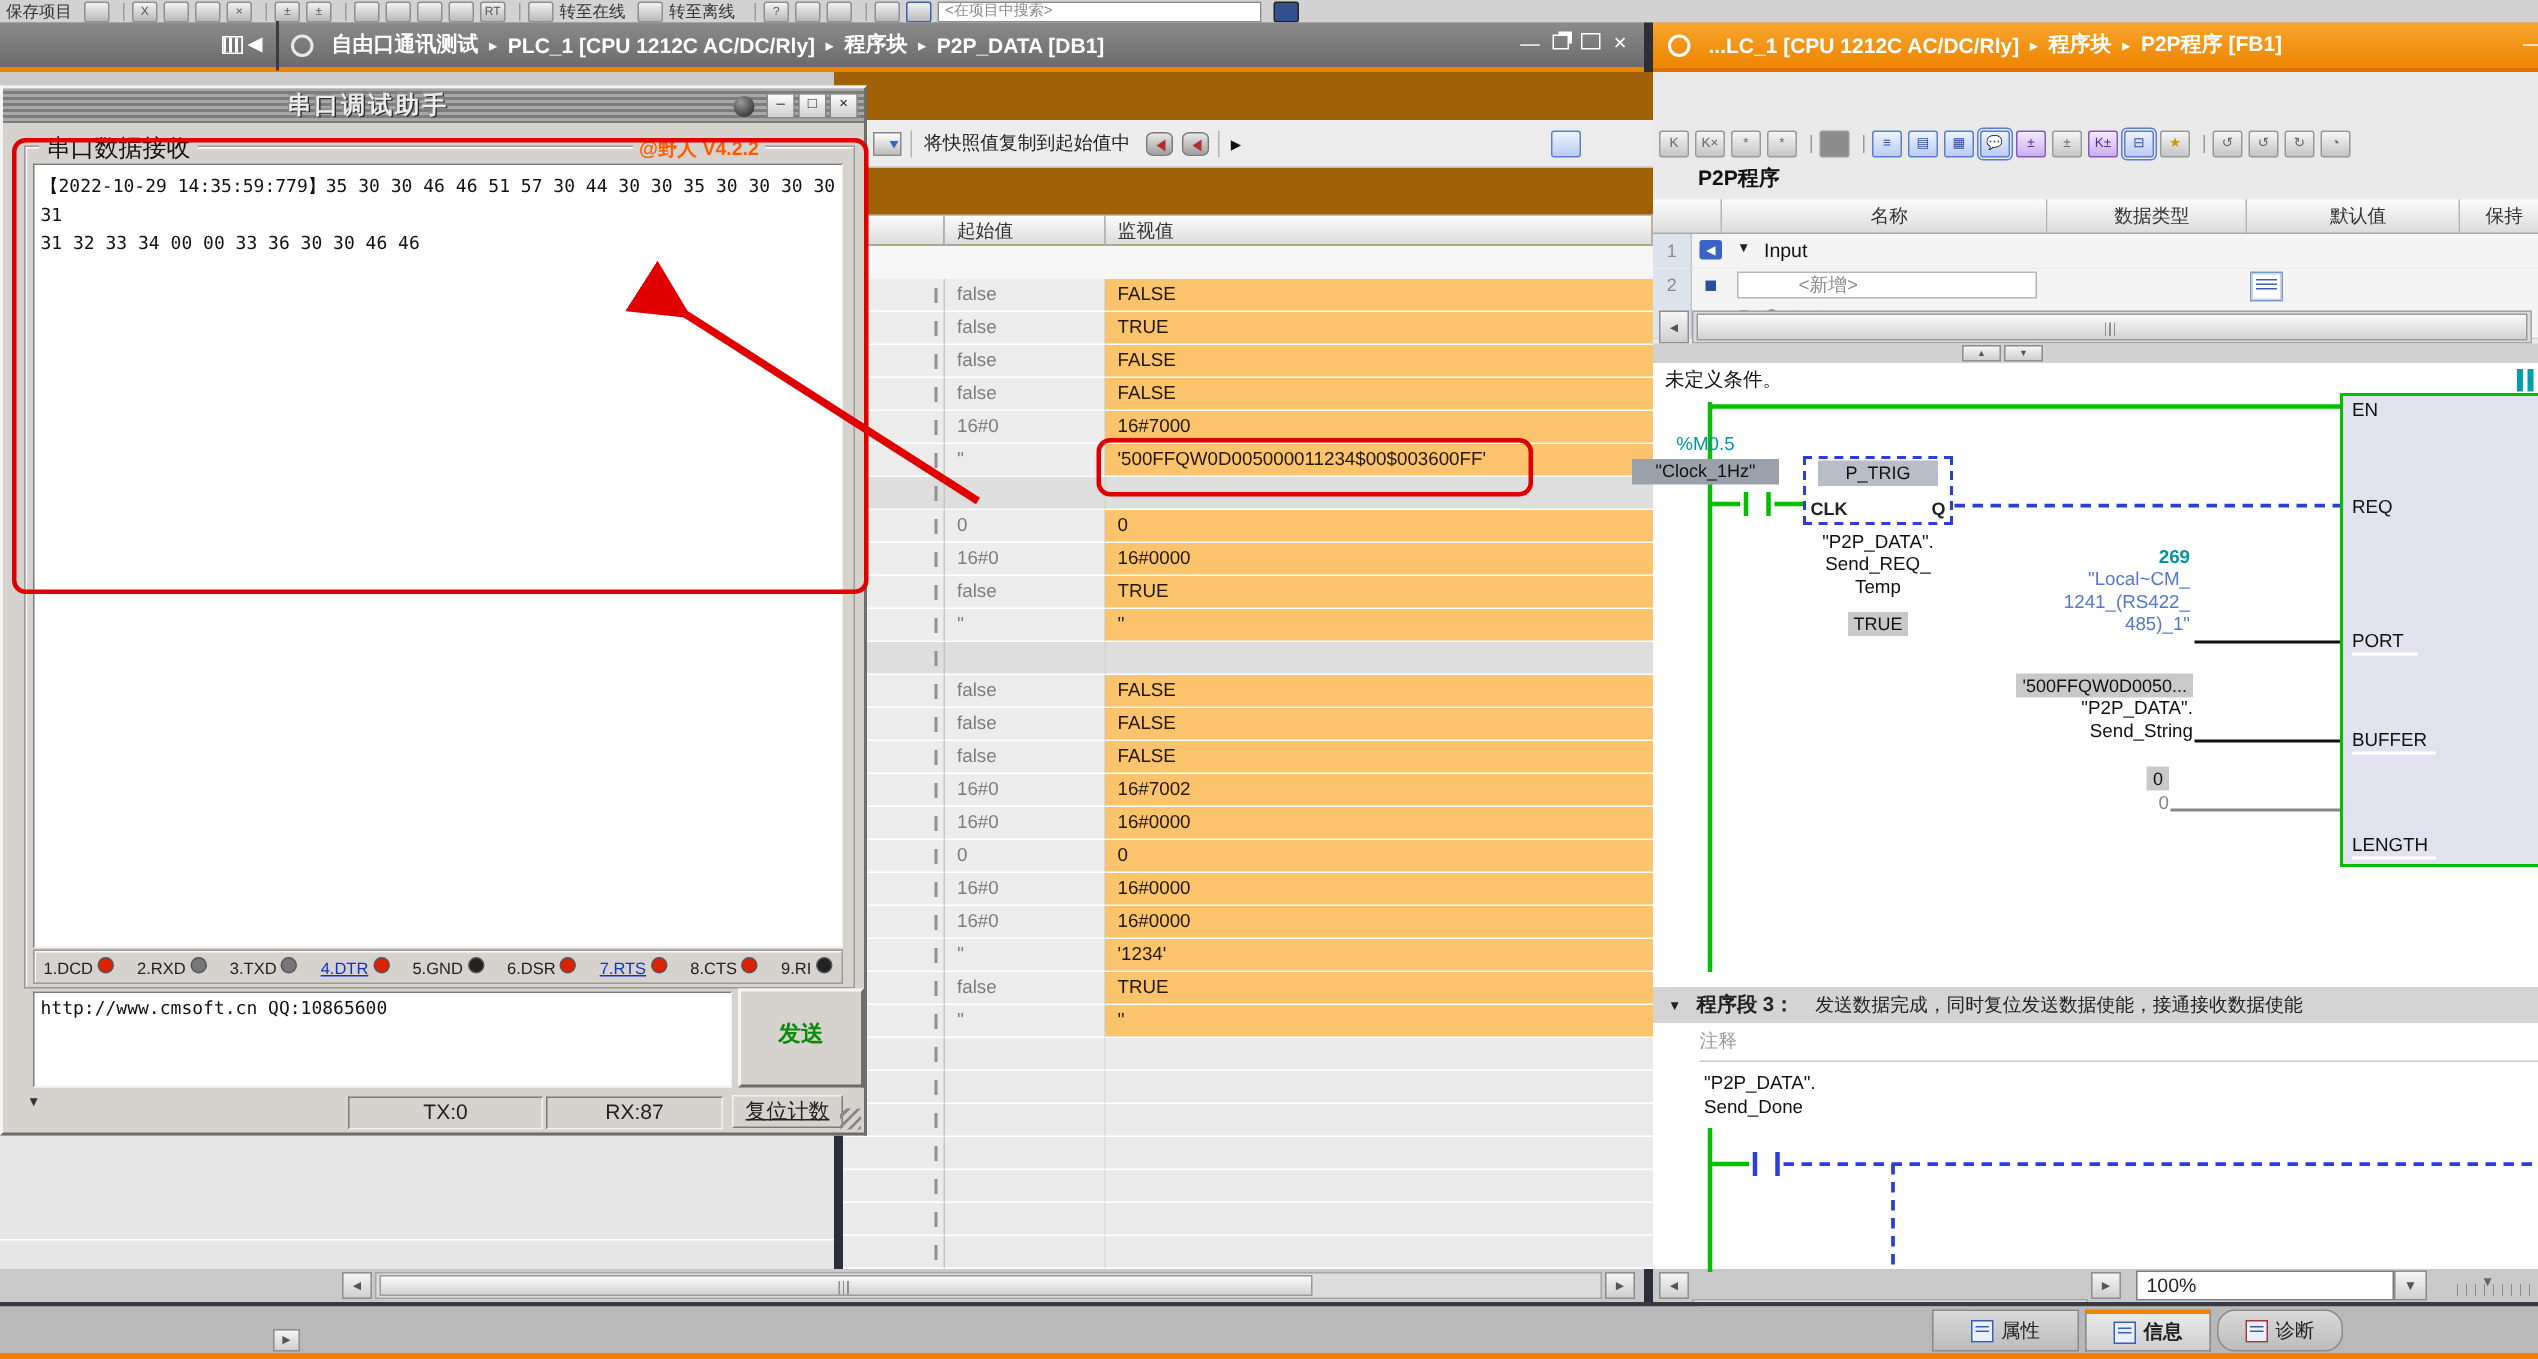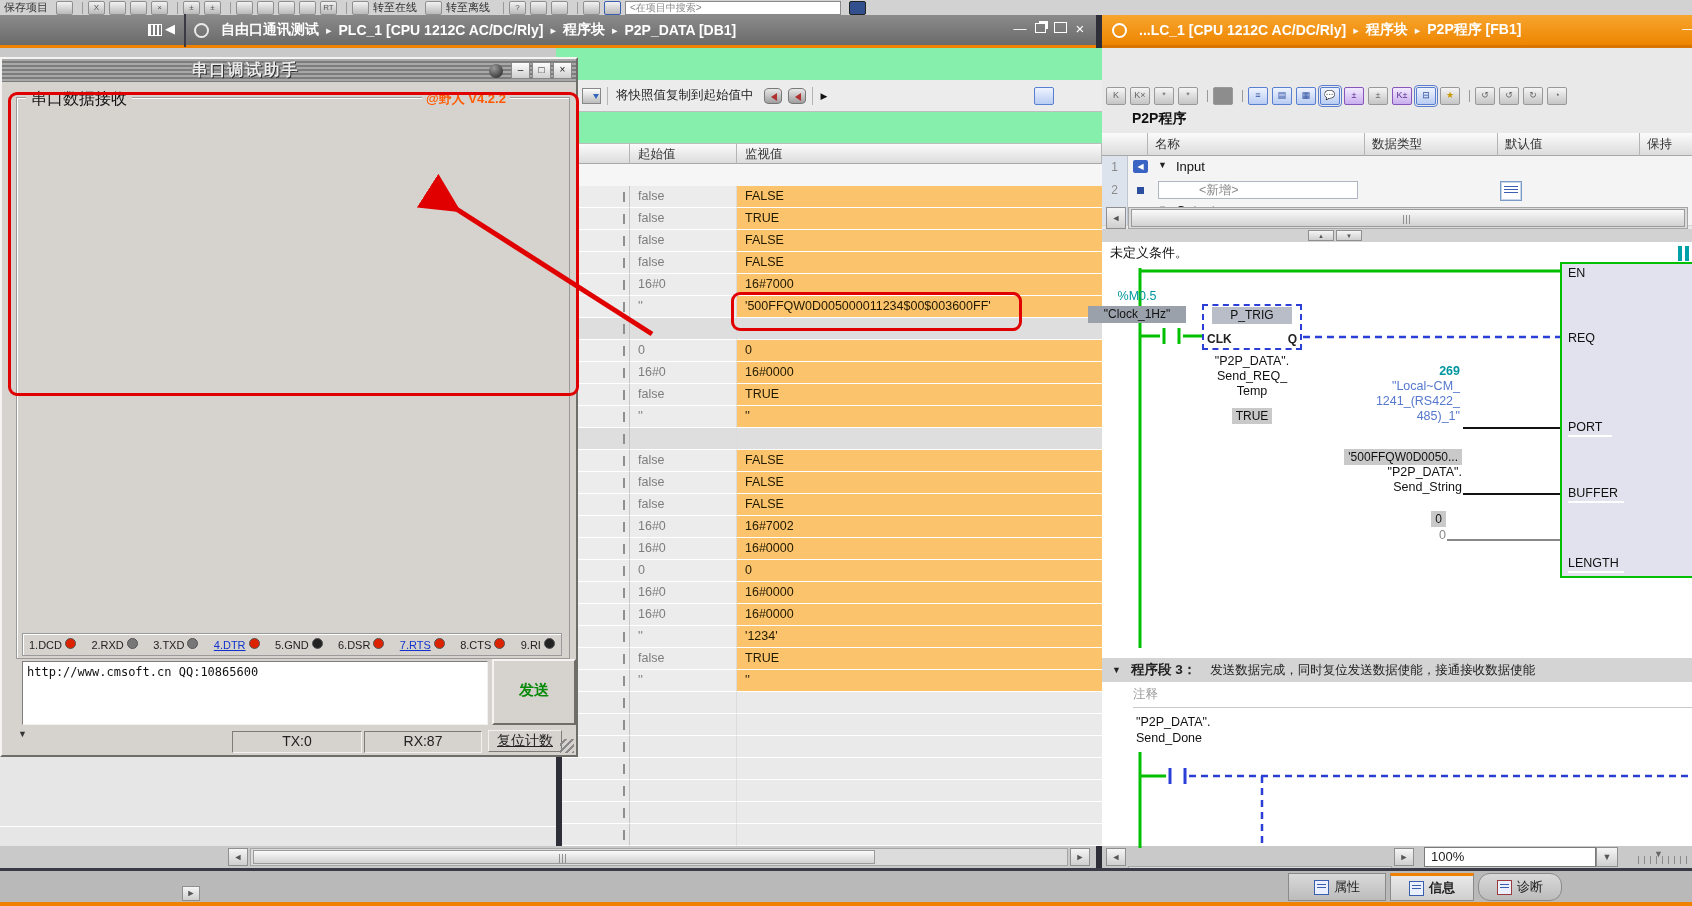--- a/index.html
+++ b/index.html
@@ -20,21 +20,21 @@
   .tb-left{left:0;width:1096px;background:linear-gradient(#8b8b8b,#6a6a6a);border-bottom:3px solid #ef8200;}
   .tb-right{left:1102px;width:590px;background:linear-gradient(#f7a52e,#ee8500);border-bottom:3px solid #d97400;}
   .crumb{font-weight:bold;font-size:14px;white-space:nowrap;cursor:default;}
   .crumbsep{margin:0 7px;font-size:11px;opacity:.95;}
   .wbtn{display:inline-block;width:20px;height:18px;text-align:center;line-height:16px;color:#fff;font-size:13px;}
   .sq{display:inline-block;width:9px;height:8px;border:1px solid #fff;}
   .pinicon{display:inline-block;width:11px;height:11px;border:2px solid #fff;border-radius:50%;}
   .paneicon{display:inline-block;width:12px;height:10px;border:1px solid #fff;background:
      repeating-linear-gradient(90deg,#fff 0 2px,transparent 2px 4px);}
   
-  .midwin{left:556px;top:48px;width:546px;height:640px;background:#86efac;}
+  .midwin{left:556px;top:48px;width:546px;height:640px;background:#a16207;}
   .midtool{position:absolute;left:0;top:32px;width:546px;height:32px;background:#ececec;
     border-bottom:1px solid #bdbdbd;display:flex;align-items:center;padding-left:26px;box-sizing:border-box;}
   .mt-label{font-size:12.5px;color:#222;margin:0 10px 0 8px;white-space:nowrap;}
   .cylicon{display:inline-block;width:16px;height:14px;background:linear-gradient(#e8e8e8,#9f9f9f);
     border:1px solid #777;border-radius:5px/4px;margin-right:6px;position:relative;}
   .cylicon::after{content:"";position:absolute;left:2px;top:4px;border:4px solid transparent;border-right:6px solid #b03030;}
   .camicon{display:inline-block;width:17px;height:14px;background:linear-gradient(#fdfdfd,#bcbcbc);
     border:1px solid #888;margin-right:6px;position:relative;}
   .camicon::after{content:"";position:absolute;right:1px;bottom:1px;border:3px solid transparent;border-top:5px solid #3366bb;}
   .whead{position:absolute;top:95px;height:21px;background:linear-gradient(#fbfbfb,#dcdcdc);
@@ -59,21 +59,21 @@
     background:repeating-linear-gradient(90deg,#909090 0 1px,transparent 1px 3px);}
   
   .fbwin{left:1102px;top:48px;width:590px;height:798px;background:#e9e9e9;}
   .fbicon{display:inline-block;width:18px;height:16px;background:linear-gradient(#f5f5f5,#c5c5c5);
     border:1px solid #999;border-radius:2px;margin-right:4px;font-size:9px;line-height:15px;text-align:center;color:#666;}
   .fbicon.blue{background:linear-gradient(#eef3ff,#b9ccf2);border-color:#5b7fd0;color:#2d4fa0;}
   .fbicon.purple{background:linear-gradient(#f2eaff,#c9aeee);border-color:#8855bb;color:#5b2d90;}
   .fbicon.boxed{outline:1px solid #5b7fd0;outline-offset:1px;}
   .fbhcell{position:absolute;top:0;height:23px;background:linear-gradient(#fbfbfb,#dcdcdc);
     border-bottom:1px solid #a8a8a8;border-right:1px solid #b5b5b5;box-sizing:border-box;
-    font-size:12.5px;color:#333;line-height:22px;padding-left:7px;}
+    font-size:12.5px;color:#333;line-height:22px;padding-left:7px;text-align:center;}
   .fbrow{position:absolute;left:0;width:590px;height:23px;background:#f4f4f4;border-bottom:1px solid #d5d5d5;}
   .fbnum{position:absolute;left:0;top:0;width:25px;height:23px;background:#dde3ed;border-right:1px solid #c0c6d0;
     color:#8a8a8a;font-size:12px;line-height:22px;text-align:center;}
   .ladder-chip{background:#9aa1ab;color:#111;font-size:12px;text-align:center;line-height:17px;}
   .valchip{background:#c9c9c9;color:#111;font-size:12px;text-align:center;line-height:16px;display:inline-block;padding:0 4px;}
   .opteal{color:#00979f;}
   .opblue{color:#5577cc;}
   .pinlab{position:absolute;font-size:12.5px;color:#111;font-weight:bold;}
   .pinu{border-bottom:2px solid #fff;padding-bottom:1px;}
   
@@ -495,20 +495,26 @@
       <span style="width:14px;height:14px;border-radius:50%;background:radial-gradient(circle at 35% 30%,#9a9a9a,#1d1d1d);margin-right:8px;"></span>
       <span class="serbtn">–</span>
       <span class="serbtn">□</span>
       <span class="serbtn" style="margin-right:4px;">×</span>
     </div>
 
     <div class="groupbox" style="left:14px;top:38px;width:552px;height:560px;"></div>
     <div class="r" style="left:24px;top:30px;background:#d6d3ce;padding:0 5px;font-size:16px;color:#111;">串口数据接收</div>
     <div class="r" style="left:420px;top:31px;background:#d6d3ce;padding:0 4px;font-size:13px;font-weight:bold;color:#ff5a00;">@野人 V4.2.2</div>
 
+    <div class="r inset" style="left:20px;top:50px;width:540px;height:523px;">
+      <div style="padding:5px 4px;font-family:'DejaVu Sans Mono',monospace;font-size:12px;line-height:19px;color:#111;">
+        <div>【2022-10-29 14:35:59:779】35 30 30 46 46 51 57 30 44 30 30 35 30 30 30 30 31</div>
+        <div>31 32 33 34 00 00 33 36 30 30 46 46</div>
+      </div>
+    </div>
 
     <div class="r flexr" id="led-row" style="left:20px;top:574px;width:540px;height:23px;border:1px solid #9a9a9a;box-shadow:1px 1px 0 #fff inset;justify-content:space-between;padding:0 6px;box-sizing:border-box;">
         <span><span class="ledlbl">1.DCD</span><span class="leddot" style="background: rgb(221, 34, 0);"></span></span>
         <span><span class="ledlbl">2.RXD</span><span class="leddot" style="background: rgb(119, 119, 119);"></span></span>
         <span><span class="ledlbl">3.TXD</span><span class="leddot" style="background: rgb(119, 119, 119);"></span></span>
         <span><span class="ledlbl ledlink">4.DTR</span><span class="leddot" style="background: rgb(221, 34, 0);"></span></span>
         <span><span class="ledlbl">5.GND</span><span class="leddot" style="background: rgb(34, 34, 34);"></span></span>
         <span><span class="ledlbl">6.DSR</span><span class="leddot" style="background: rgb(221, 34, 0);"></span></span>
         <span><span class="ledlbl ledlink">7.RTS</span><span class="leddot" style="background: rgb(221, 34, 0);"></span></span>
         <span><span class="ledlbl">8.CTS</span><span class="leddot" style="background: rgb(221, 34, 0);"></span></span>

